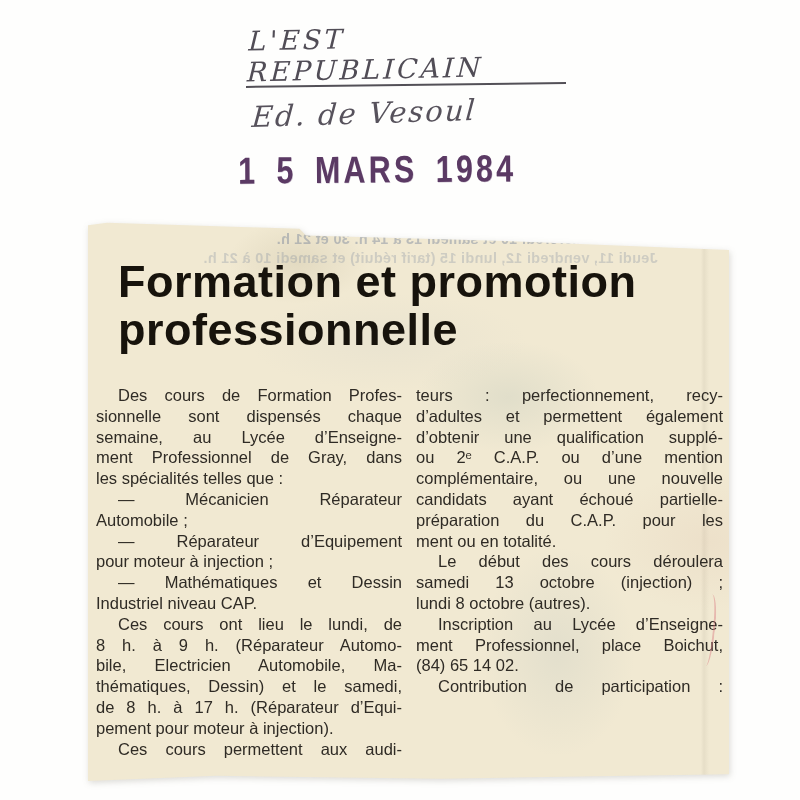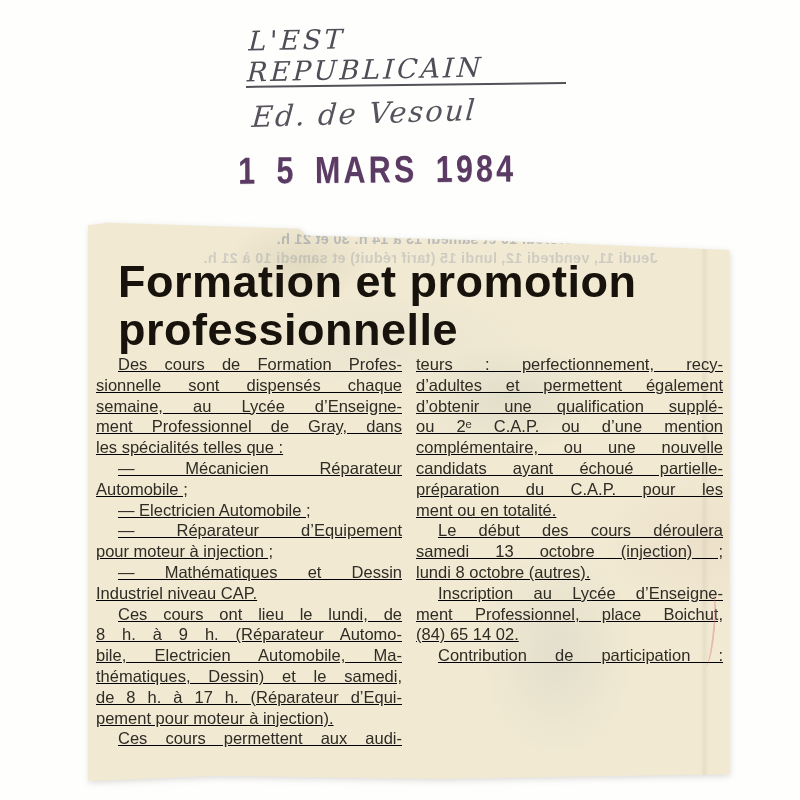--- a/index.html
+++ b/index.html
@@ -42,22 +42,22 @@
                transform:scaleX(-1);color:rgba(110,125,150,.42);
                font-size:14.5px;line-height:19px;font-weight:700;
                letter-spacing:.3px;}
   .showthrough .st2{color:rgba(110,125,150,.26);}
 
   .headline{position:absolute;left:24px;top:30px;width:620px;
             font-family:Liberation Sans, sans-serif;
             font-weight:700;font-size:45px;line-height:48px;
             color:#17130c;letter-spacing:.5px;margin:6px;}
 
-  .columns{position:absolute;left:8px;top:132px;width:627px;
-           display:flex;gap:14px;text-decoration:underline;}
+  .columns{position:absolute;left:8px;top:163px;width:627px;
+           display:flex;gap:14px;}
   .col{width:308px;}
   .col.right{width:309px;}
   .line{font-size:16.5px;line-height:20.8px;color:#2f2b25;
         white-space:normal;}
   .line.j{text-align:justify;text-align-last:justify;}
   .line.first{text-indent:22px;}
 
   .pink-mark{position:absolute;right:14px;top:372px;width:10px;height:72px;
              border-right:2px solid rgba(214,110,120,.40);
              border-radius:0 50% 50% 0/0 40% 60% 0;
@@ -91,21 +91,20 @@
 
       <div class="columns">
         <div class="col left">
             <div class="line first j">Des cours de Formation Profes-</div>
             <div class="line j">sionnelle sont dispensés chaque</div>
             <div class="line j">semaine, au Lycée d’Enseigne-</div>
             <div class="line j">ment Professionnel de Gray, dans</div>
             <div class="line">les spécialités telles que :</div>
             <div class="line first j">— Mécanicien Réparateur</div>
             <div class="line">Automobile ;</div>
-            <div class="line first">— Electricien Automobile ;</div>
             <div class="line first j">— Réparateur d’Equipement</div>
             <div class="line">pour moteur à injection ;</div>
             <div class="line first j">— Mathématiques et Dessin</div>
             <div class="line">Industriel niveau CAP.</div>
             <div class="line first j">Ces cours ont lieu le lundi, de</div>
             <div class="line j">8 h. à 9 h. (Réparateur Automo-</div>
             <div class="line j">bile, Electricien Automobile, Ma-</div>
             <div class="line j">thématiques, Dessin) et le samedi,</div>
             <div class="line j">de 8 h. à 17 h. (Réparateur d’Equi-</div>
             <div class="line">pement pour moteur à injection).</div>

